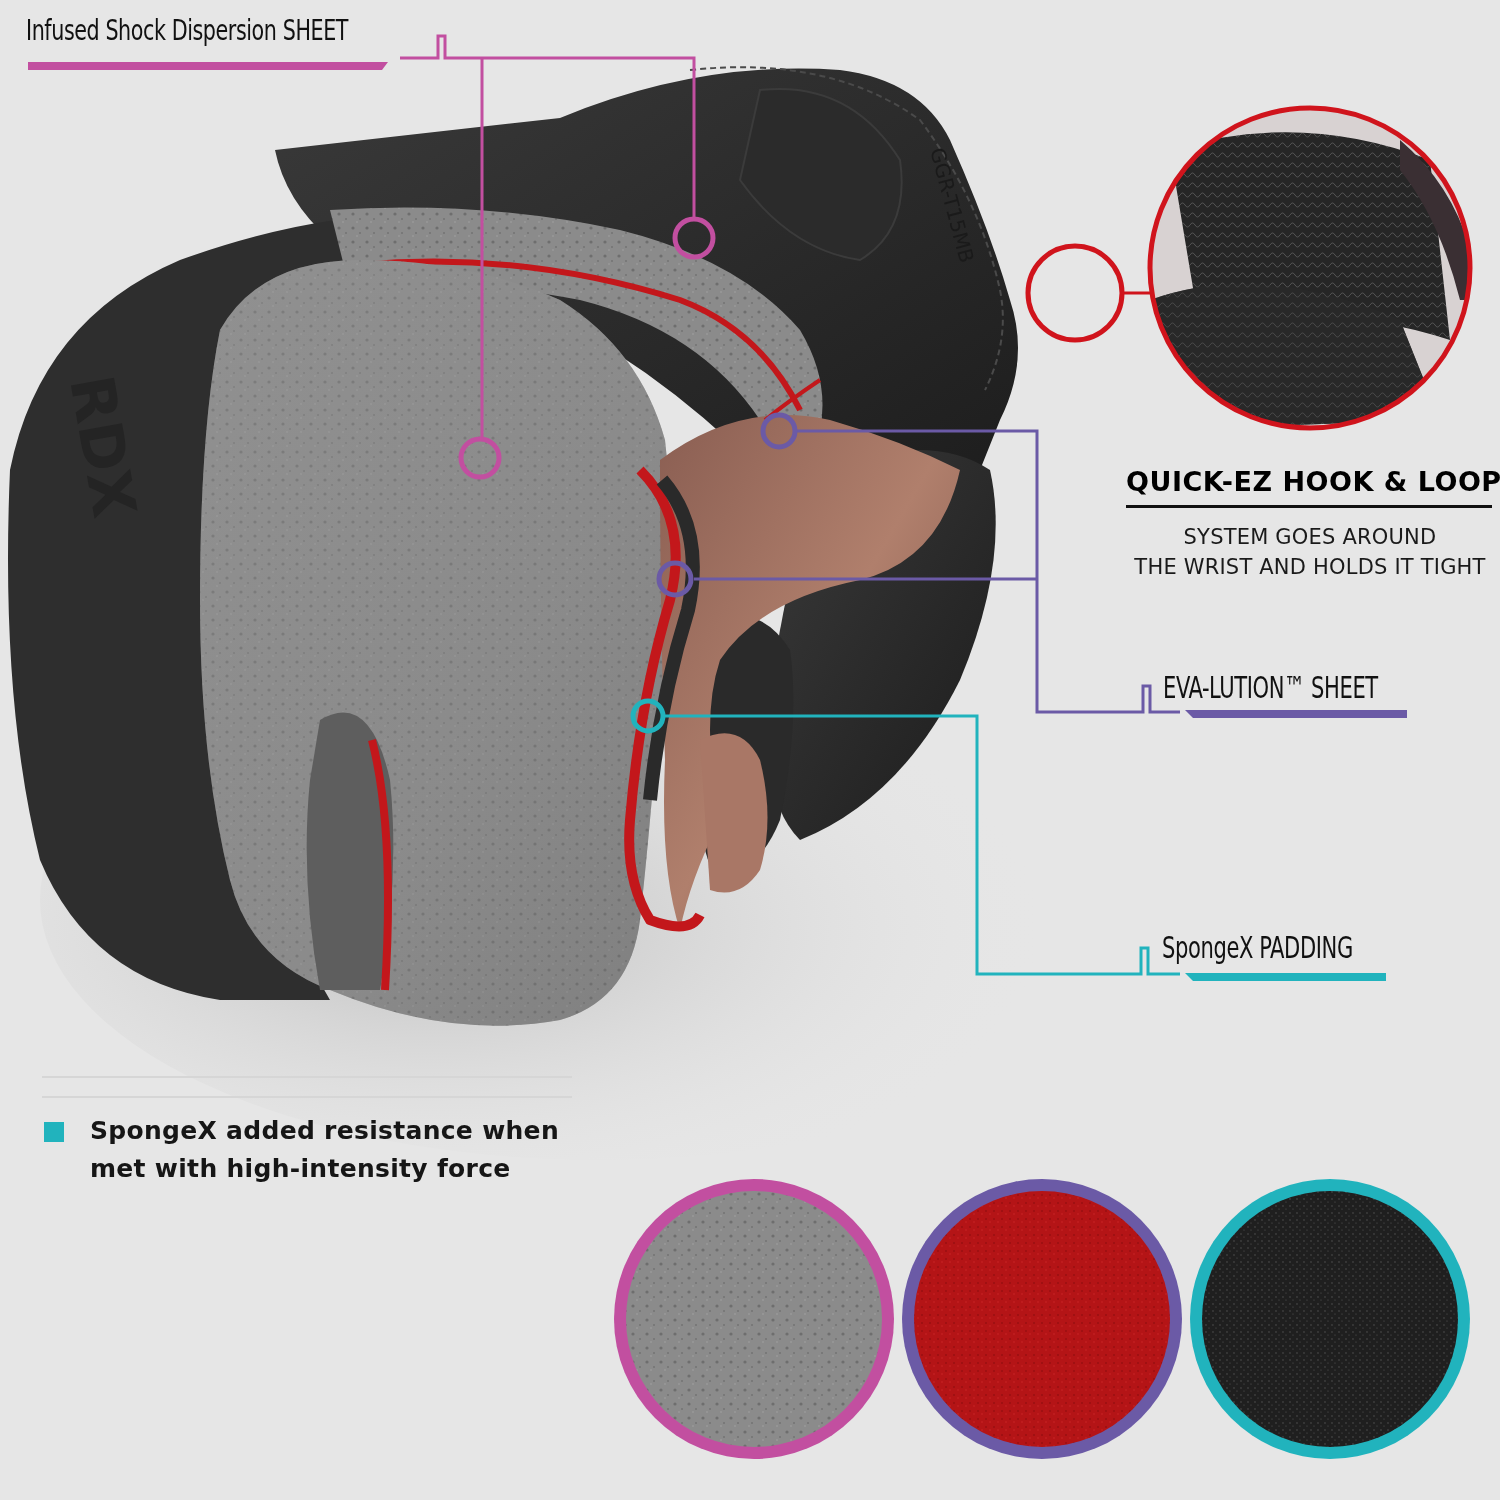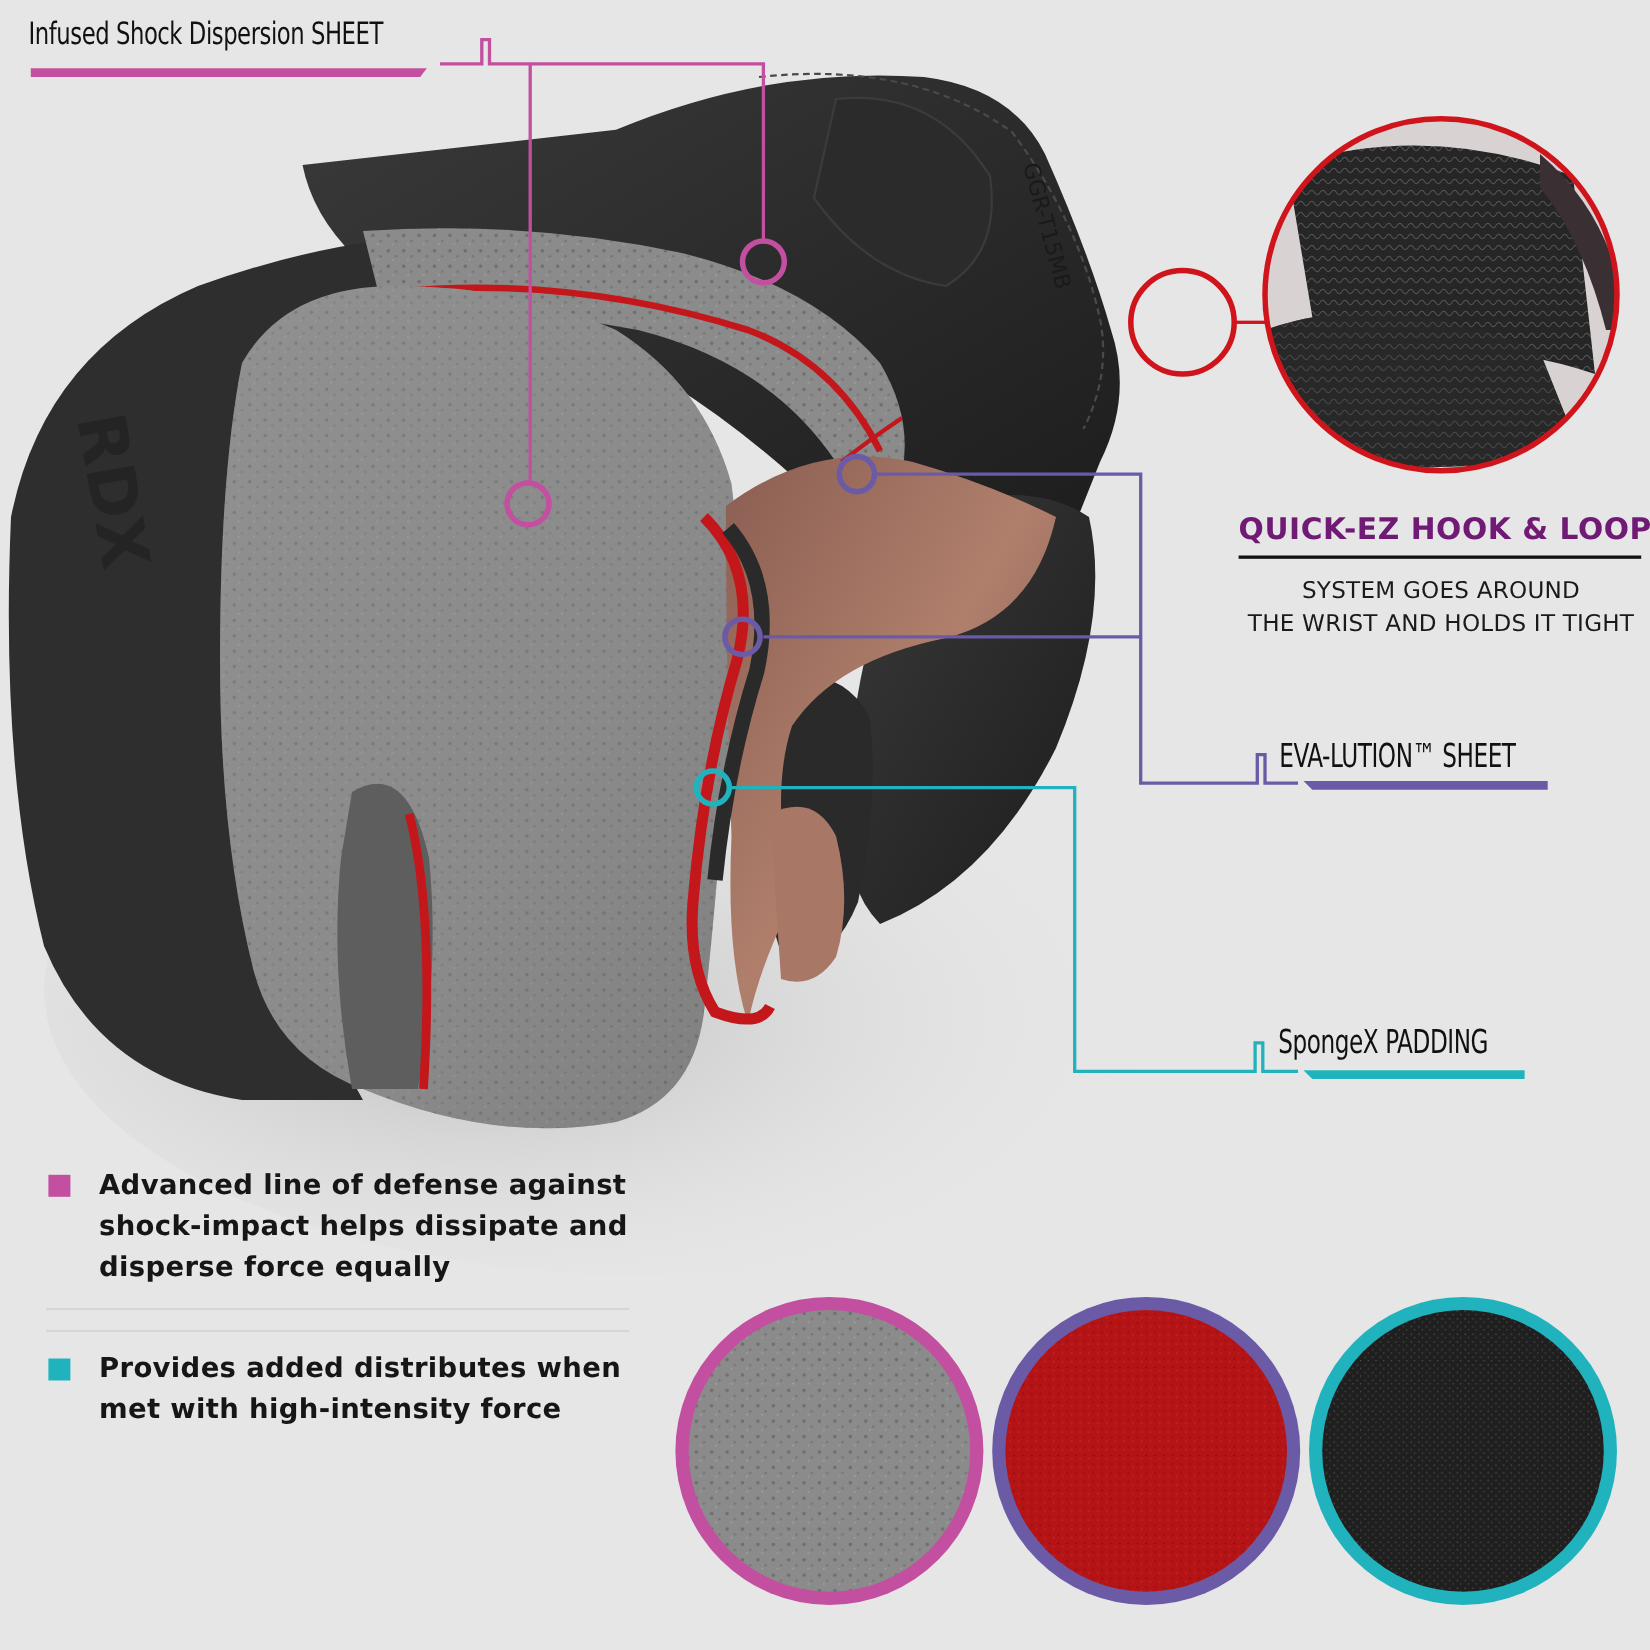--- a/index.html
+++ b/index.html
@@ -2,21 +2,21 @@
 <html><head>
 <meta charset="utf-8">
 <style>
   html,body{margin:0;padding:0;}
   body{width:1500px;height:1500px;background:#e6e6e6;position:relative;overflow:hidden;font-family:"DejaVu Sans","Liberation Sans",sans-serif;}
   #art{position:absolute;left:0;top:0;width:1500px;height:1500px;}
   .callout-title{position:absolute;font-family:"DejaVu Sans Condensed","DejaVu Sans","Liberation Sans",sans-serif;font-stretch:condensed;color:#111;letter-spacing:-0.5px;white-space:nowrap;}
   .t-infused{left:26px;top:14px;font-size:28px;transform:scaleX(0.82);transform-origin:left center;}
   .t-eva{left:1163px;top:670px;font-size:30px;transform:scaleX(0.78);transform-origin:left center;}
   .t-sponge{left:1162px;top:930px;font-size:30px;transform:scaleX(0.78);transform-origin:left center;}
-  .quick-title{position:absolute;left:1126px;top:466px;width:368px;text-align:center;font-family:"DejaVu Sans","Liberation Sans",sans-serif;font-weight:bold;font-size:27px;color:#701a75;letter-spacing:0.5px;white-space:nowrap;}
+  .quick-title{position:absolute;left:1126px;top:466px;width:368px;text-align:center;font-family:"DejaVu Sans","Liberation Sans",sans-serif;font-weight:bold;font-size:27px;color:#000000;letter-spacing:0.5px;white-space:nowrap;}
   .quick-rule{position:absolute;left:1126px;top:505px;width:366px;height:3px;background:#111;}
   .quick-desc{position:absolute;left:1110px;top:522px;width:400px;text-align:center;font-family:"DejaVu Sans","Liberation Sans",sans-serif;font-size:21px;line-height:30px;color:#1a1a1a;letter-spacing:0.2px;}
   .bullets{position:absolute;left:42px;top:1058px;width:530px;}
   .bullet{display:flex;align-items:flex-start;position:relative;}
   .bullet-square{width:20px;height:20px;margin-top:10px;margin-left:2px;flex:0 0 20px;}
   .bullet-text{margin-left:26px;font-family:"DejaVu Sans","Liberation Sans",sans-serif;font-weight:bold;font-size:25px;line-height:37.5px;color:#161616;letter-spacing:0.3px;}
   .bullet-divider{height:2px;background:#d6d6d6;margin:18px 0 14px 0;width:530px;}
 </style>
 </head>
 <body>
@@ -177,23 +177,19 @@
 <div>
   <div class="quick-title">QUICK-EZ HOOK &amp; LOOP</div>
   <div class="quick-rule"></div>
   <div class="quick-desc">
     <div>SYSTEM GOES AROUND</div>
     <div>THE WRIST AND HOLDS IT TIGHT</div>
   </div>
 </div>
 
 <div class="bullets">
-  <div class="bullet">
-    <div class="bullet-square" style="background:#c24fa0"></div>
-    <div class="bullet-text">Advanced line of defense against shock-impact helps dissipate and disperse force equally</div>
-  </div>
   <div class="bullet-divider"></div>
   <div class="bullet-divider"></div>
   <div class="bullet">
     <div class="bullet-square" style="background:#21b3bd"></div>
-    <div class="bullet-text">Provides added distributes when met with high-intensity force</div>
+    <div class="bullet-text">SpongeX added resistance when met with high-intensity force</div>
   </div>
 </div>
 
 </body></html>

